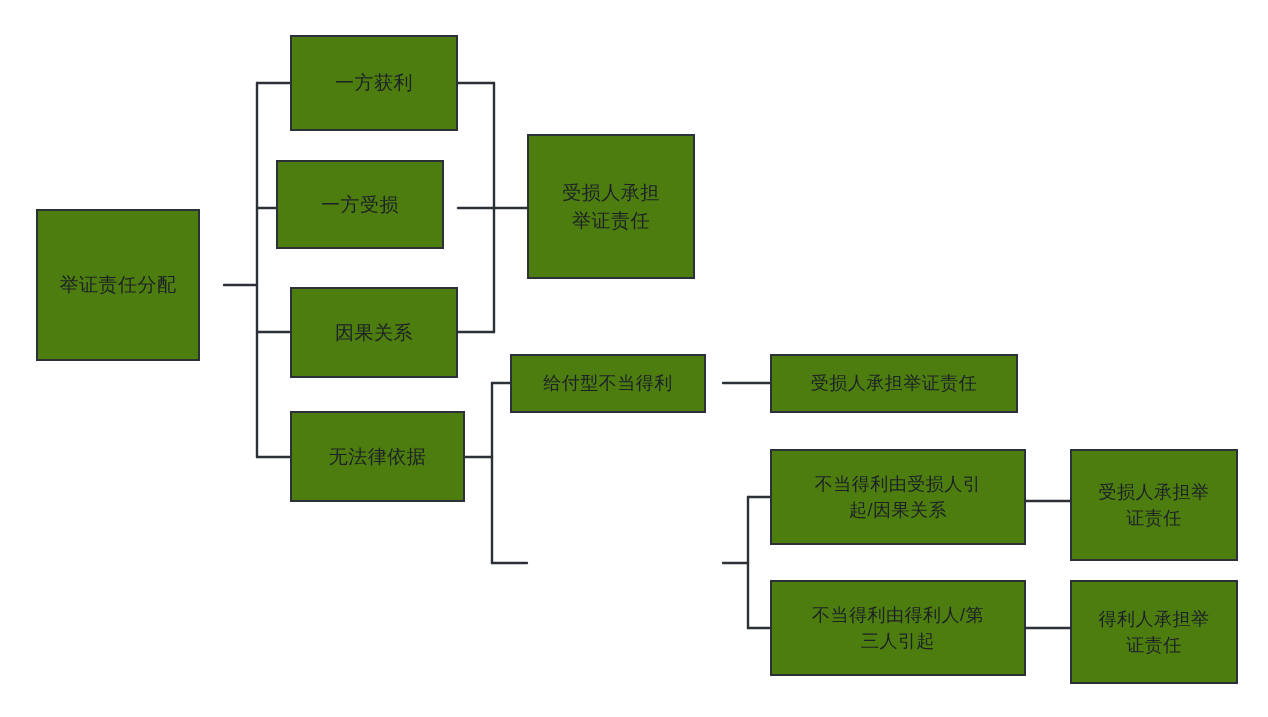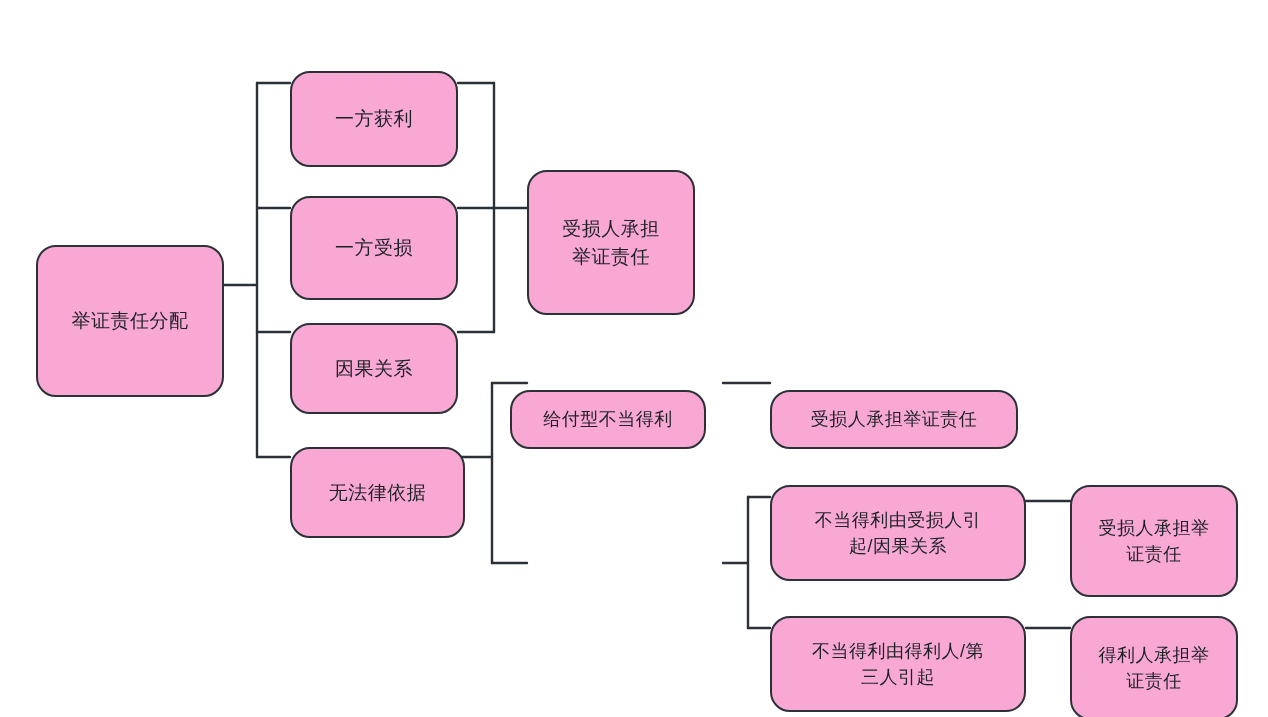--- a/index.html
+++ b/index.html
@@ -20,33 +20,32 @@
     left: 0;
     top: 0;
     width: 1268px;
     height: 717px;
     pointer-events: none;
   }
   .node {
     position: absolute;
     box-sizing: border-box;
     border: 2px solid #2b3137;
-    border-radius: 20px;
-    background: #f9a8d4;
+    border-radius: 0;
+    background: #4d7c0f;
     display: flex;
     align-items: center;
     justify-content: center;
     text-align: center;
     color: #1c2126;
     font-size: 19px;
     line-height: 1.45;
     letter-spacing: 0.5px;
     white-space: pre-line;
     padding: 4px 6px;
-    margin-top: 36px;
   }
 </style>
 </head>
 <body>
 
 <div id="canvas">
 
   <svg class="edges" viewBox="0 0 1268 717" xmlns="http://www.w3.org/2000/svg">
     <g fill="none" stroke="#2b3137" stroke-width="2.4" stroke-linecap="round" stroke-linejoin="round">
 
@@ -72,25 +71,25 @@
       <path d="M723 563 L748 563"></path>
       <path d="M748 497 L748 628"></path>
       <path d="M748 497 L770 497"></path>
       <path d="M748 628 L770 628"></path>
 
       <path d="M1026 501 L1070 501"></path>
       <path d="M1026 628 L1070 628"></path>
     </g>
   </svg>
 
-  <div class="node" style="left:36px; top:209px; width:188px; height:152px;">举证责任分配</div>
+  <div class="node" style="left:36px; top:209px; width:164px; height:152px;">举证责任分配</div>
 
   <div class="node" style="left:290px; top:35px; width:168px; height:96px;">一方获利</div>
 
-  <div class="node" style="left:290px; top:160px; width:168px; height:104px;">一方受损</div>
+  <div class="node" style="left:276px; top:160px; width:168px; height:89px;">一方受损</div>
 
   <div class="node" style="left:290px; top:287px; width:168px; height:91px;">因果关系</div>
 
   <div class="node" style="left:290px; top:411px; width:175px; height:91px;">无法律依据</div>
 
   <div class="node" style="left:527px; top:134px; width:168px; height:145px;">受损人承担
 举证责任</div>
 
   <div class="node" style="left:510px; top:354px; width:196px; height:59px; font-size:18px;">给付型不当得利</div>
 

